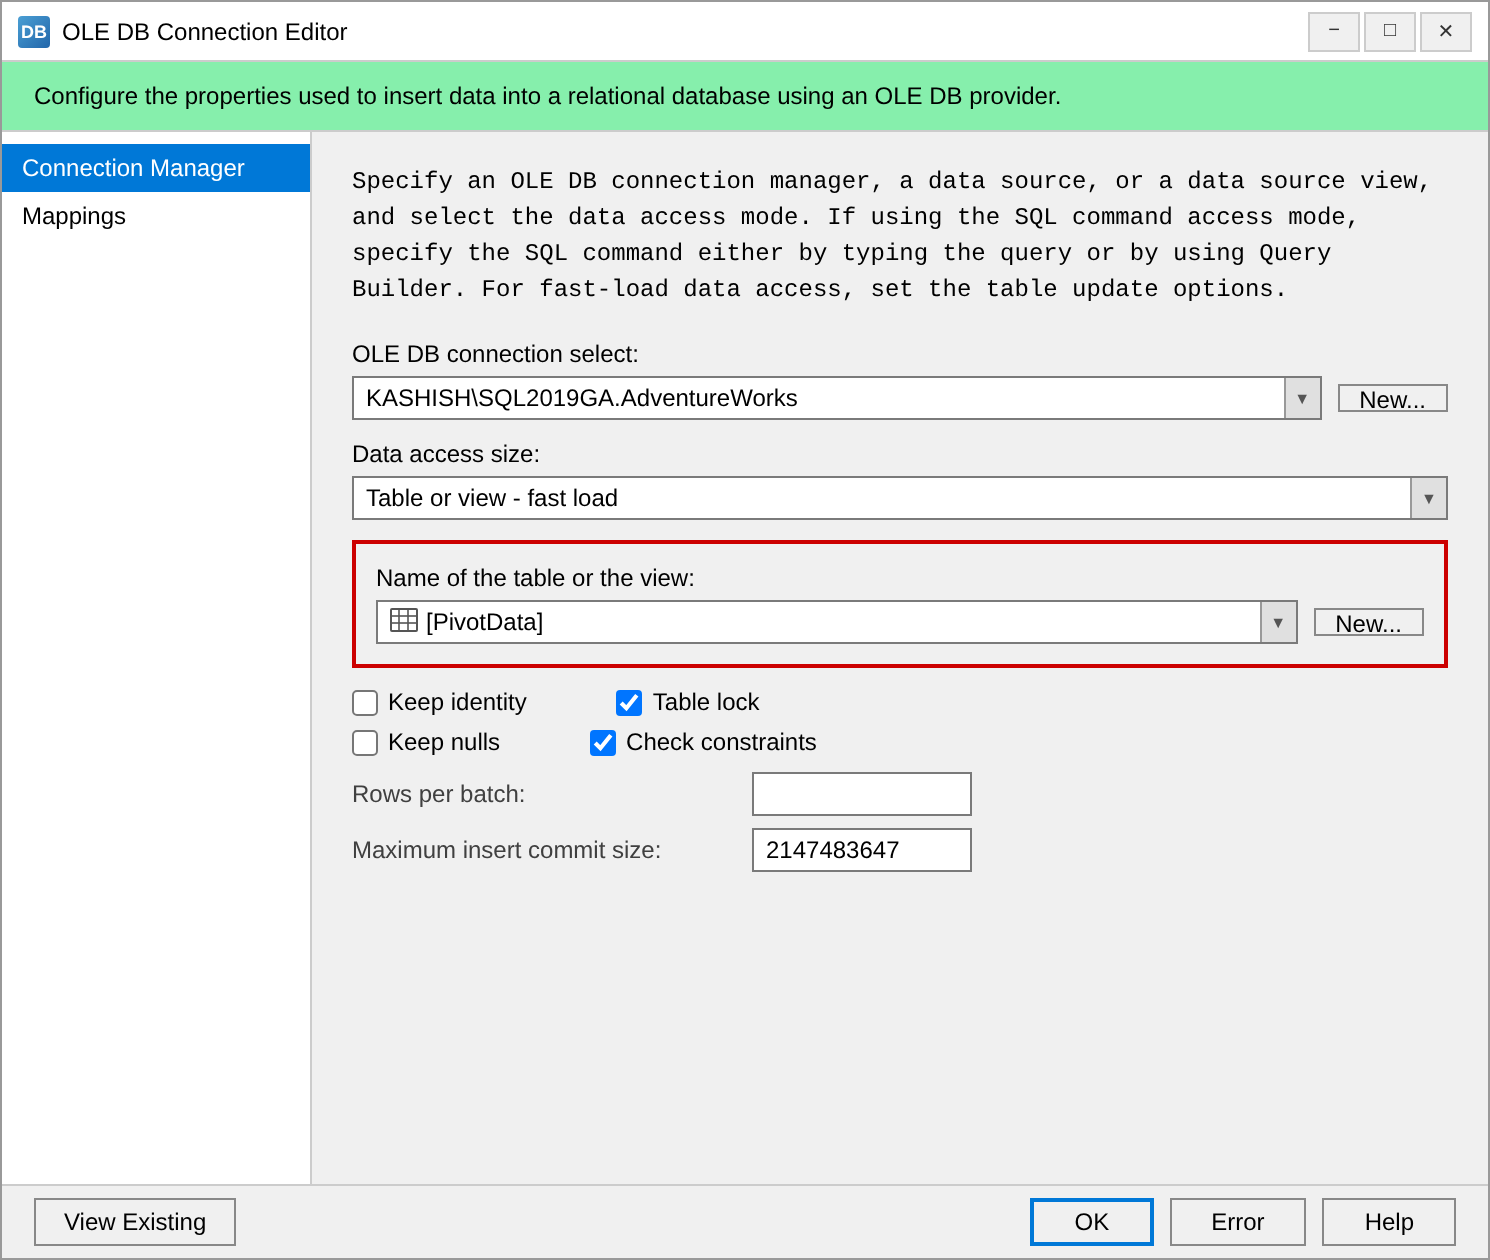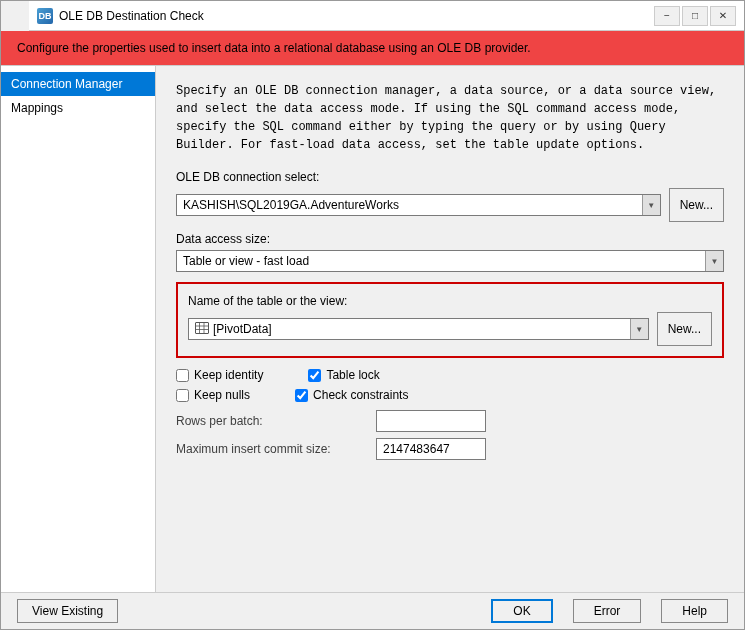--- a/index.html
+++ b/index.html
@@ -24,21 +24,20 @@
       flex-direction: column;
     }
     .title-bar {
       background: #fff;
       border-bottom: 1px solid #ccc;
       padding: 6px 8px;
       display: flex;
       align-items: center;
       justify-content: space-between;
       height: 30px;
-      margin-left: 28px;
     }
     .title-bar-left {
       display: flex;
       align-items: center;
       gap: 6px;
     }
     .title-icon {
       width: 16px;
       height: 16px;
       background: linear-gradient(135deg, #4a9fd4, #2266aa);
@@ -65,21 +64,21 @@
       border: 1px solid #ccc;
       cursor: pointer;
       display: flex;
       align-items: center;
       justify-content: center;
       font-size: 10px;
       color: #333;
     }
 
     .description-bar {
-      background: #ef4444;
+      background: #86efac;
       border-bottom: 1px solid #ccc;
       padding: 10px 16px;
       font-size: 12px;
       color: #000;
     }
 
     .content-area {
       display: flex;
       flex: 1;
       overflow: hidden;
@@ -153,21 +152,21 @@
       overflow: hidden;
     }
     .combo-value {
       flex: 1;
       padding: 0 6px;
       font-size: 12px;
       display: flex;
       align-items: center;
     }
     .btn-new {
-      height: 34px;
+      height: 14px;
       padding: 0 10px;
       background: #f0f0f0;
       border: 1px solid #888;
       font-size: 12px;
       cursor: pointer;
       white-space: nowrap;
     }
 
     .highlighted-section {
       border: 2px solid #cc0000;
@@ -222,21 +221,21 @@
       height: 24px;
       padding: 0 14px;
       background: #f0f0f0;
       border: 1px solid #888;
       font-size: 12px;
       cursor: pointer;
     }
 
     .dialog-buttons {
       display: flex;
-      gap: 20px;
+      gap: 8px;
     }
     .dialog-btn {
       height: 24px;
       padding: 0 20px;
       background: #f0f0f0;
       border: 1px solid #888;
       font-size: 12px;
       cursor: pointer;
     }
     .dialog-btn.ok {
@@ -256,21 +255,21 @@
 </head>
 <body>
 
 <div class="window">
 
   <div class="title-bar">
     <div class="title-bar-left">
       <div class="title-icon">
         <span>DB</span>
       </div>
-      <span class="title-text">OLE DB Destination Check</span>
+      <span class="title-text">OLE DB Connection Editor</span>
     </div>
     <div class="title-controls">
       <button class="title-btn">−</button>
       <button class="title-btn">□</button>
       <button class="title-btn close">✕</button>
     </div>
   </div>
 
   <div class="description-bar">
     <span>Configure the properties used to insert data into a relational database using an OLE DB provider.</span>

